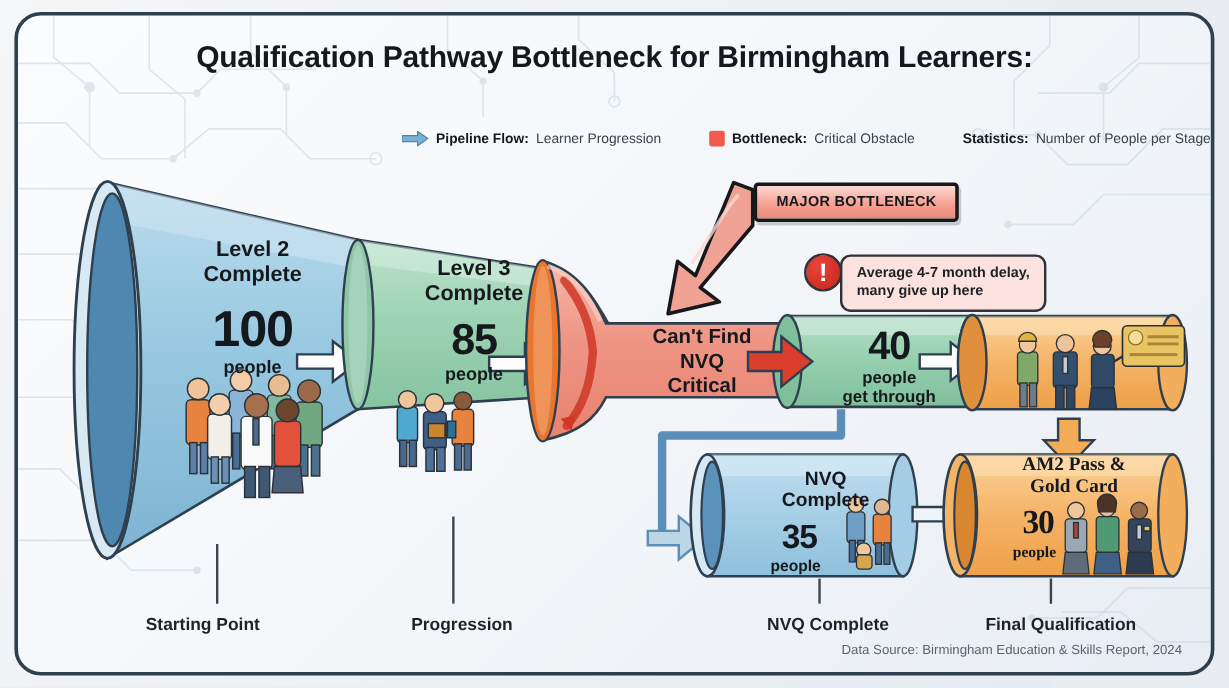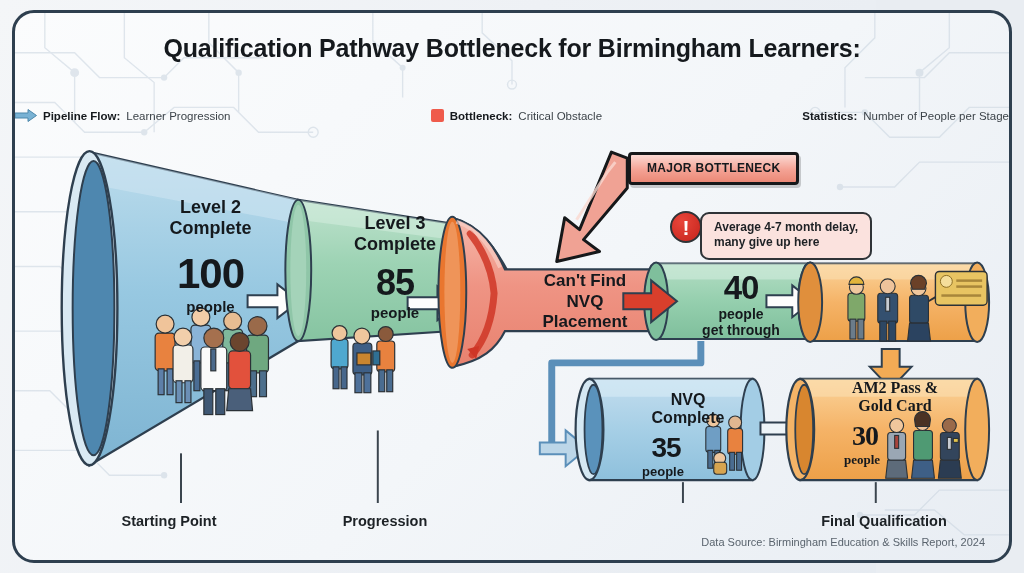--- a/index.html
+++ b/index.html
@@ -26,21 +26,21 @@
 
   
   #title {
     position: absolute; left: 0; right: 0; top: 20px;
     text-align: center;
     font-size: 25px; font-weight: bold; color: #15191d;
     line-height: 1.26; letter-spacing: -.2px;
   }
   #legend {
     position: absolute; left: 0; right: 0; top: 96px;
-    display: flex; justify-content: space-between; align-items: center; gap: 40px;
+    display: flex; justify-content: flex-end; align-items: center; gap: 40px;
     font-size: 11.5px; color: #3c4349;
   }
   .leg { display: flex; align-items: center; gap: 6px; white-space: nowrap; }
   .leg b { color: #15191d; font-weight: bold; }
   .leg-sq { width: 13px; height: 13px; background: #ef5b4c; border-radius: 2px; }
 
   
   #art { position: absolute; inset: 0; }
 
   
@@ -481,21 +481,21 @@
       <div>Level 3</div>
       <div>Complete</div>
     </div>
     <div class="big">85</div>
     <div class="sub">people</div>
   </div>
 
   <div class="ov" id="s3">
     <div>Can't Find</div>
     <div>NVQ</div>
-    <div>Placement</div>
+    <div>Critical</div>
   </div>
 
   <div class="ov" id="s4">
     <div class="big">40</div>
     <div class="sub">people</div>
     <div class="sub">get through</div>
   </div>
 
   <div class="ov" id="s5">
     <div class="cap">
@@ -522,18 +522,19 @@
   <div id="banner">MAJOR BOTTLENECK</div>
 
   <div id="warn-icon">!</div>
   <div id="warn">
     <div>Average 4-7 month delay,</div>
     <div>many give up here</div>
   </div>
 
   <div class="axlabel" style="left:84px;top:500px;width:140px">Starting Point</div>
   <div class="axlabel" style="left:300px;top:500px;width:140px">Progression</div>
+  <div class="axlabel" style="left:600px;top:500px;width:150px">NVQ Complete</div>
   <div class="axlabel" style="left:785px;top:500px;width:168px">Final Qualification</div>
 
   <div id="source">Data Source: Birmingham Education &amp; Skills Report, 2024</div>
 
  </div>
 </div>
 
 </body></html>

